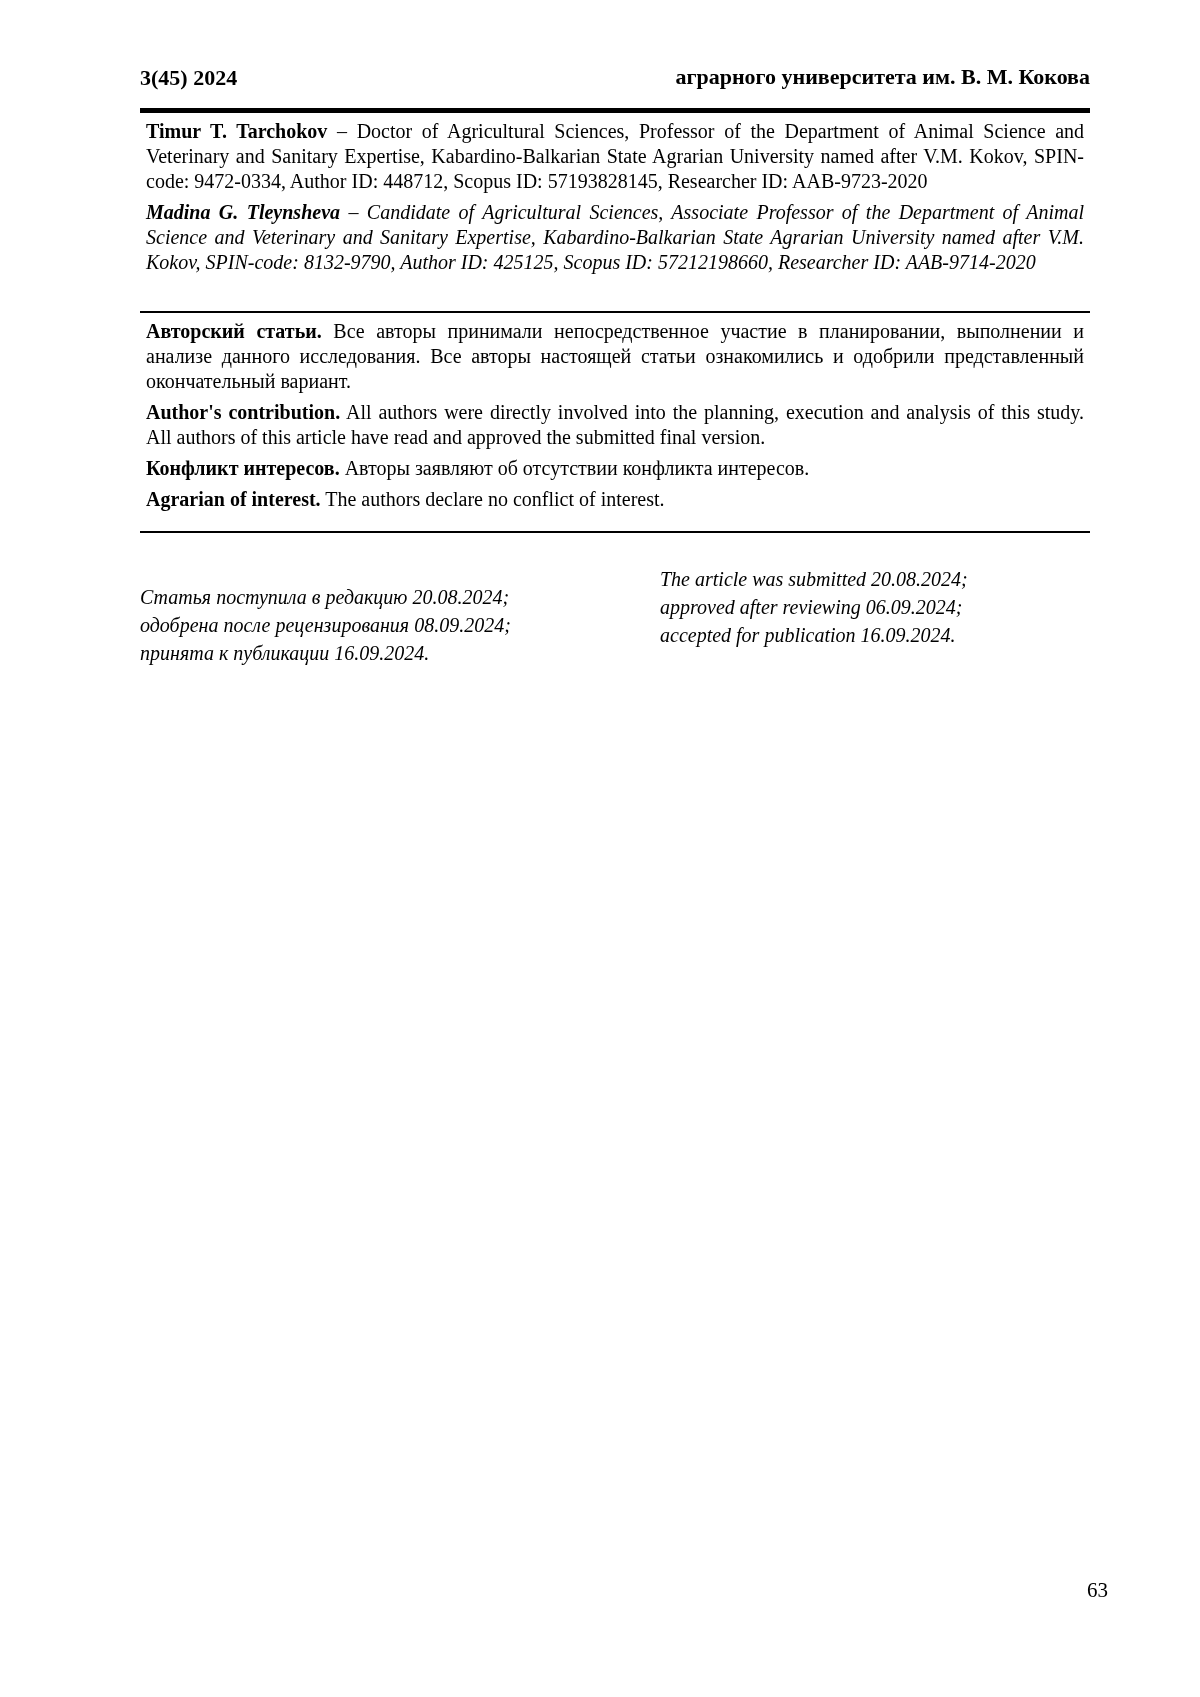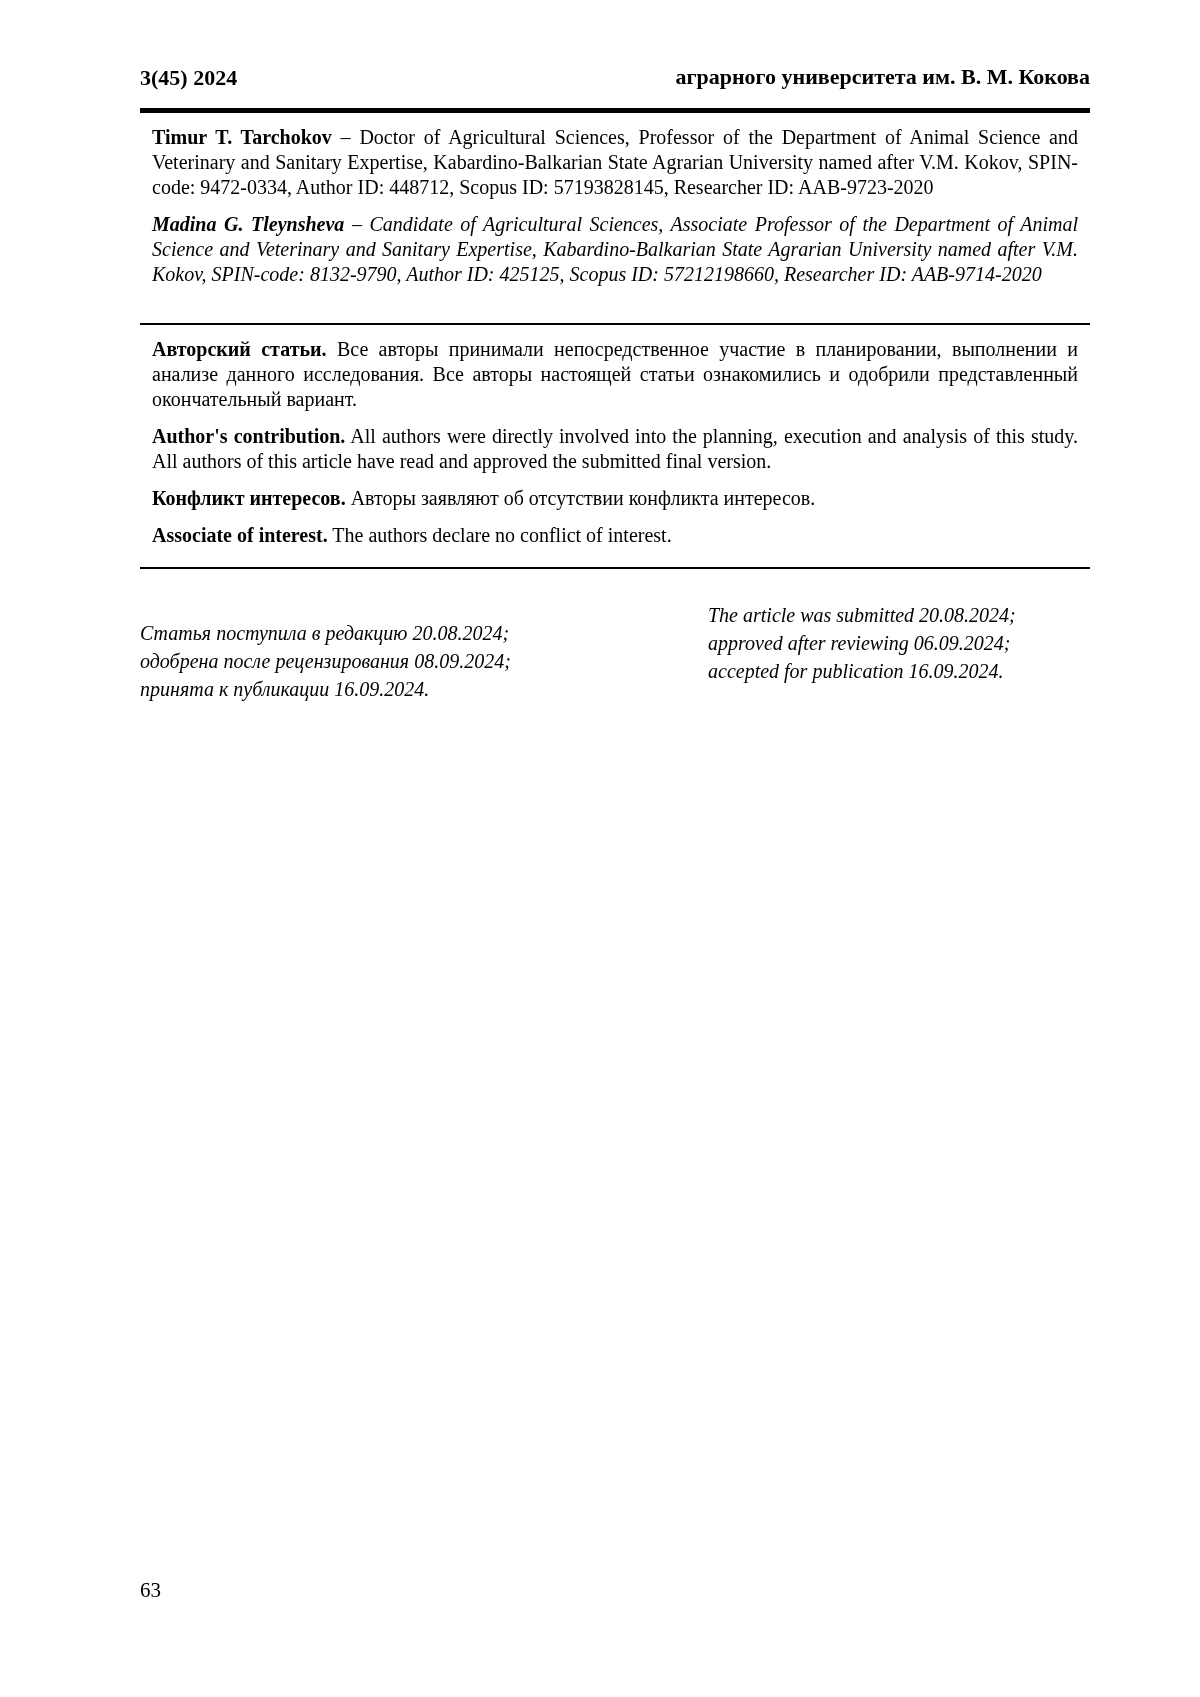--- a/index.html
+++ b/index.html
@@ -47,21 +47,21 @@
     height: 2px;
     background: #000000;
   }
   .rule-authors {
     margin-top: 36px;
   }
   .rule-dates {
     margin-top: 19px;
   }
   p.body-par {
-    margin: 12px;
+    margin: 6px;
     font-size: 20px;
     line-height: 25px;
     text-align: justify;
   }
   .author-par-1 { margin-top: 20px; }
   .author-par-2 { margin-top: 16px; font-style: italic; }
   .stmt-0 { margin-top: 32px; }
   .stmt-1 { margin-top: 21px; }
   .stmt-2 { margin-top: 23px; }
   .stmt-3 { margin-top: 23px; }
@@ -74,28 +74,27 @@
     font-style: italic;
     font-size: 20px;
     line-height: 28px;
   }
   .dates-ru {
     flex: 0 0 520px;
     margin-top: 18px;
   }
   .dates-en {
     flex: 1 1 auto;
-    margin-left: 48px;
   }
   .page-number {
     position: absolute;
     top: 1578px;
     left: 140px;
-    right: 128px;
-    text-align: left;
+    right: 92px;
+    text-align: right;
     font-size: 21px;
     line-height: 25px;
   }
 </style>
 </head>
 <body>
 
 <div class="page">
   <div class="content">
 
@@ -129,21 +128,21 @@
       <span class="lead-bold">Author's contribution.</span>
       <span>All authors were directly involved into the planning, execution and analysis of this study. All authors of this article have read and approved the submitted final version.</span>
     </p>
 
     <p class="body-par stmt-2">
       <span class="lead-bold">Конфликт интересов.</span>
       <span>Авторы заявляют об отсутствии конфликта интересов.</span>
     </p>
 
     <p class="body-par stmt-3">
-      <span class="lead-bold">Associate of interest.</span>
+      <span class="lead-bold">Agrarian of interest.</span>
       <span>The authors declare no conflict of interest.</span>
     </p>
 
     <div class="rule-thin rule-dates"></div>
 
     <div class="dates-block">
       <div class="dates-col dates-ru">
         <div>Статья поступила в редакцию 20.08.2024;</div>
         <div>одобрена после рецензирования 08.09.2024;</div>
         <div>принята к публикации 16.09.2024.</div>

